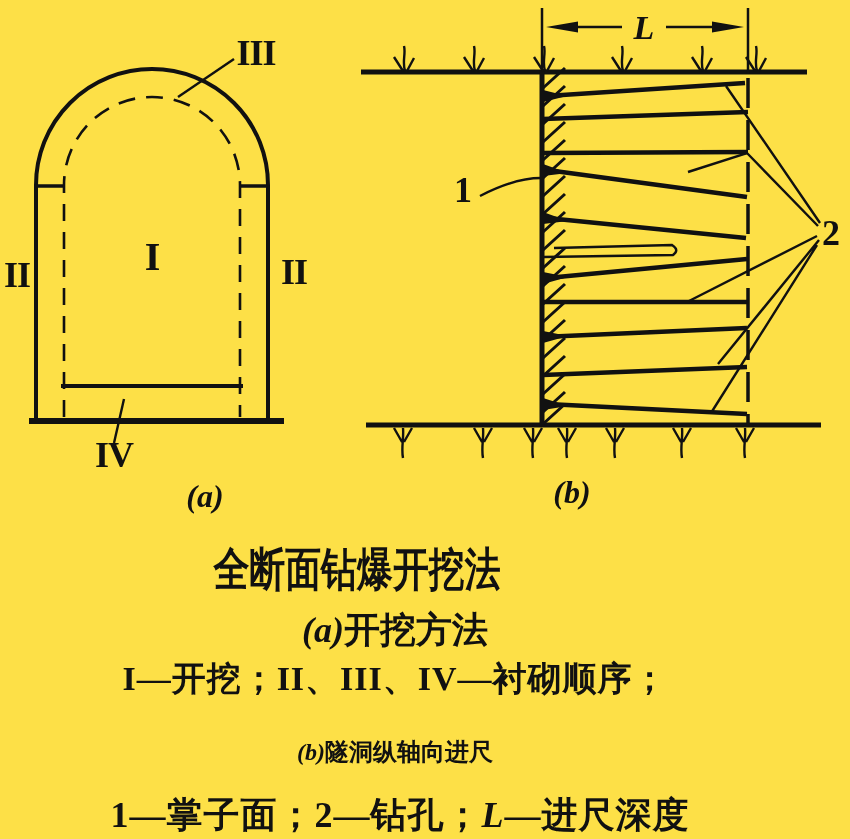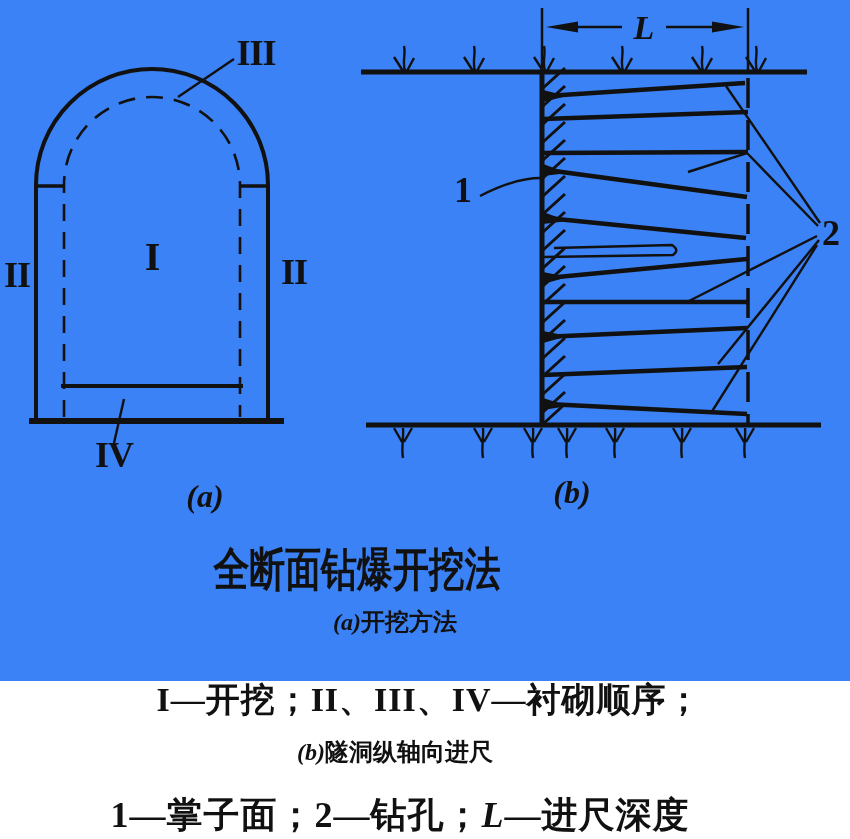--- a/index.html
+++ b/index.html
@@ -6,22 +6,22 @@
     margin: 0;
     padding: 0;
     width: 850px;
     height: 839px;
     background: #ffffff;
     overflow: hidden;
   }
   .stage {
     position: relative;
     width: 850px;
-    height: 681px;
-    background: #3b82f6;
+    height: 839px;
+    background: #fde047;
     font-family: "Liberation Serif", "DejaVu Serif", serif;
     color: #111111;
   }
   svg { position: absolute; left: 0; top: 0; }
   svg text {
     font-family: "Liberation Serif", "DejaVu Serif", serif;
     font-weight: bold;
     fill: #111111;
   }
   .lbl-roman { font-size: 36px; letter-spacing: -1px; }
@@ -37,22 +37,22 @@
     white-space: nowrap;
     color: #111111;
   }
   .fig-title {
     top: 539px; left: 0; width: 714px;
     font-size: 46px;
     transform: scaleX(0.78);
     transform-origin: 357px 50%;
     letter-spacing: 0px;
   }
-  .cap-a  { top: 606px; left: 0; width: 790px; font-size: 24px; }
-  .leg-a  { top: 677px; left: 0; width: 790px; font-size: 34px; letter-spacing: 1px; padding-left: 34px; }
+  .cap-a  { top: 606px; left: 0; width: 790px; font-size: 36px; }
+  .leg-a  { top: 656px; left: 0; width: 790px; font-size: 34px; letter-spacing: 1px; }
   .cap-b  { top: 736px; left: 0; width: 790px; font-size: 24px; }
   .leg-b  { top: 791px; left: 0; width: 800px; font-size: 36px; letter-spacing: 1px; }
   .it { font-style: italic; }
 </style>
 </head>
 <body>
 
 <div class="stage">
 
   <svg width="850" height="839" viewBox="0 0 850 839">

